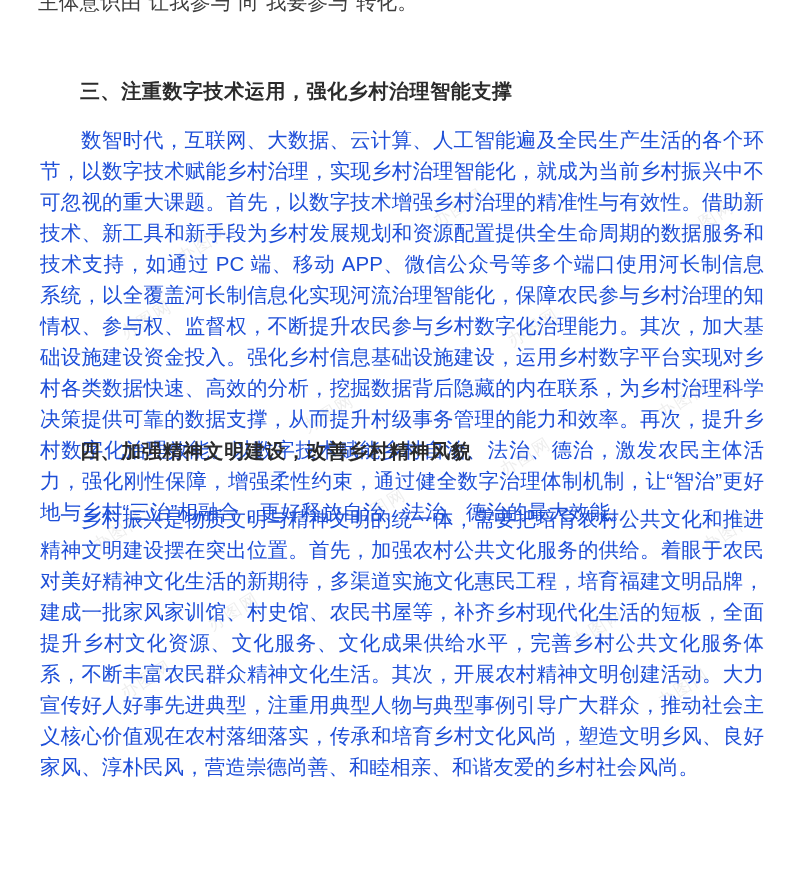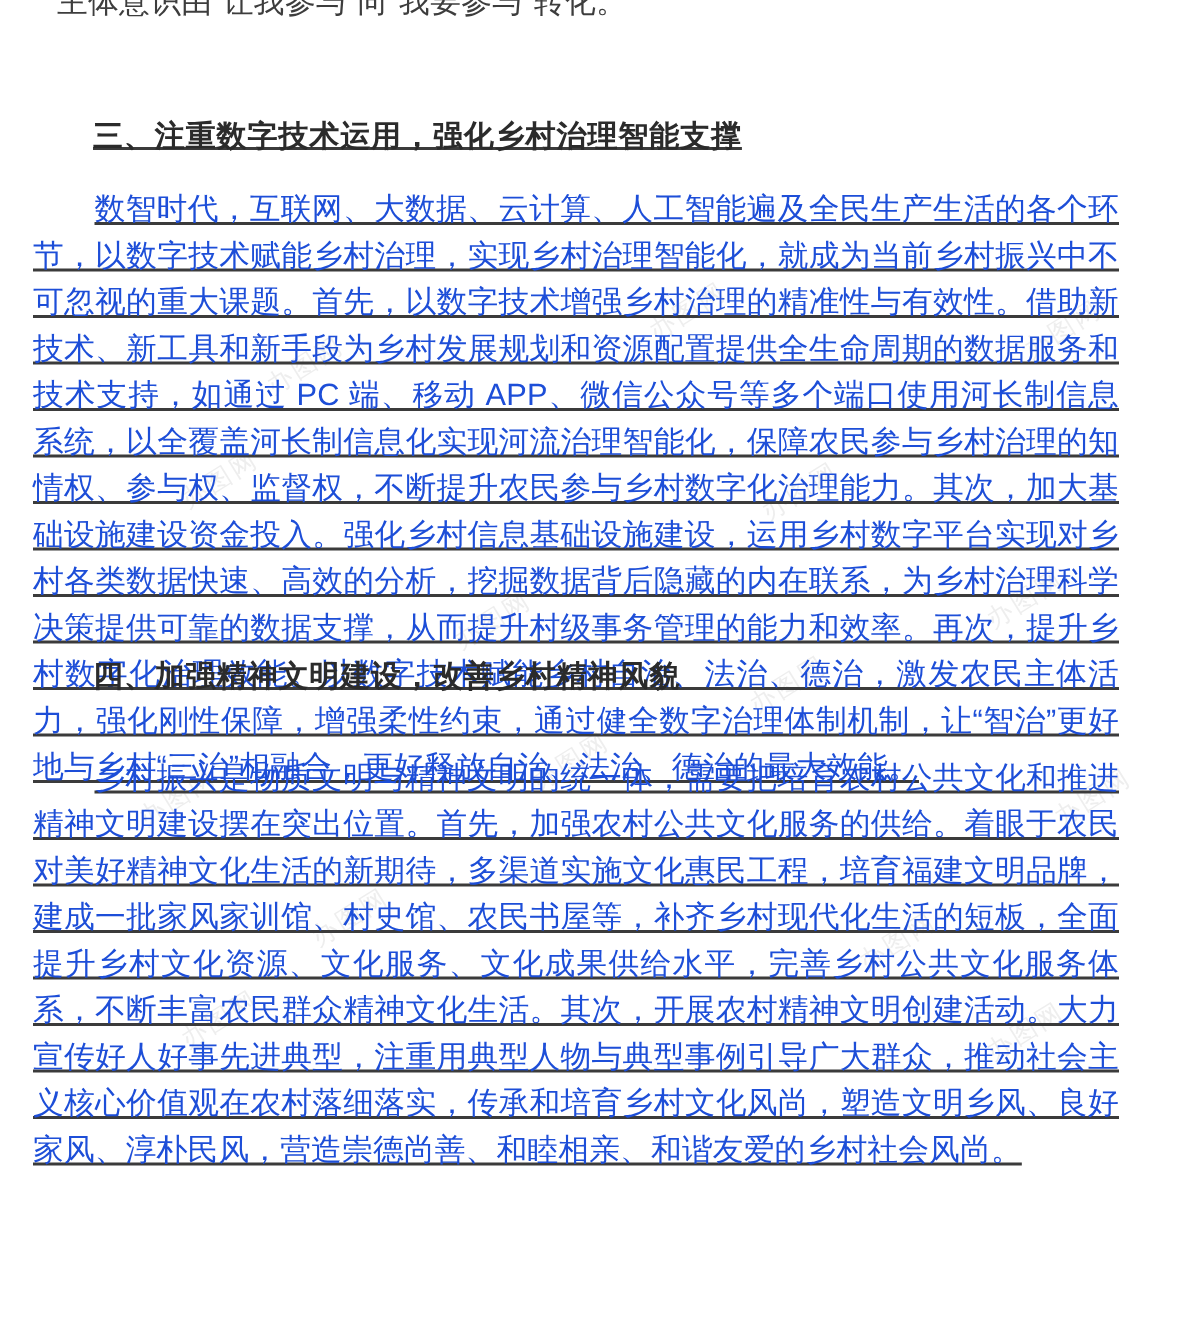--- a/index.html
+++ b/index.html
@@ -59,23 +59,22 @@
     font-size: 20.5px;
     line-height: 31px;
     letter-spacing: 0.2px;
     color: #3d3d3d;
     white-space: nowrap;
     overflow: hidden;
   }
 
   .section {
     position: absolute;
-    left: 22px;
+    left: 40px;
     width: 724px;
-    text-decoration: underline;
   }
 
   h2.heading {
     margin: 0;
     padding: 0;
     font-size: 20px;
     font-weight: bold;
     line-height: 30px;
     color: #2b2b2b;
     text-indent: 40px;

